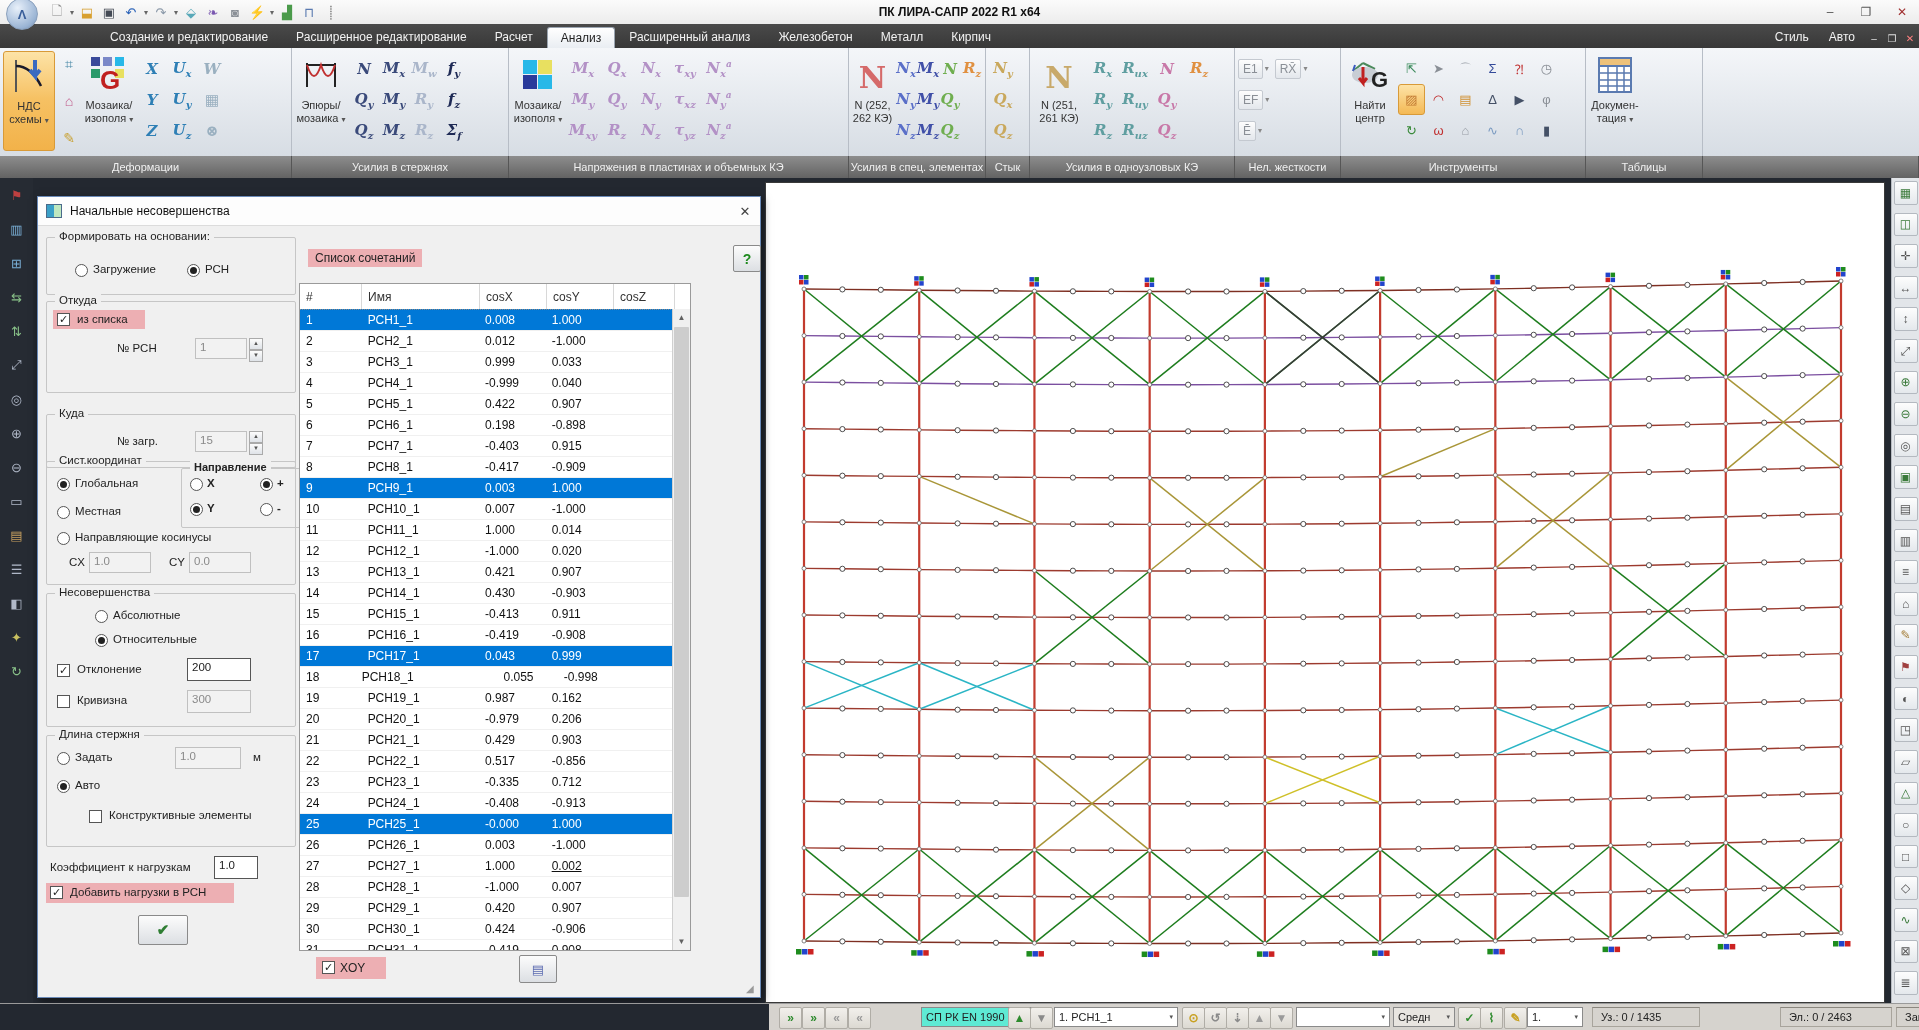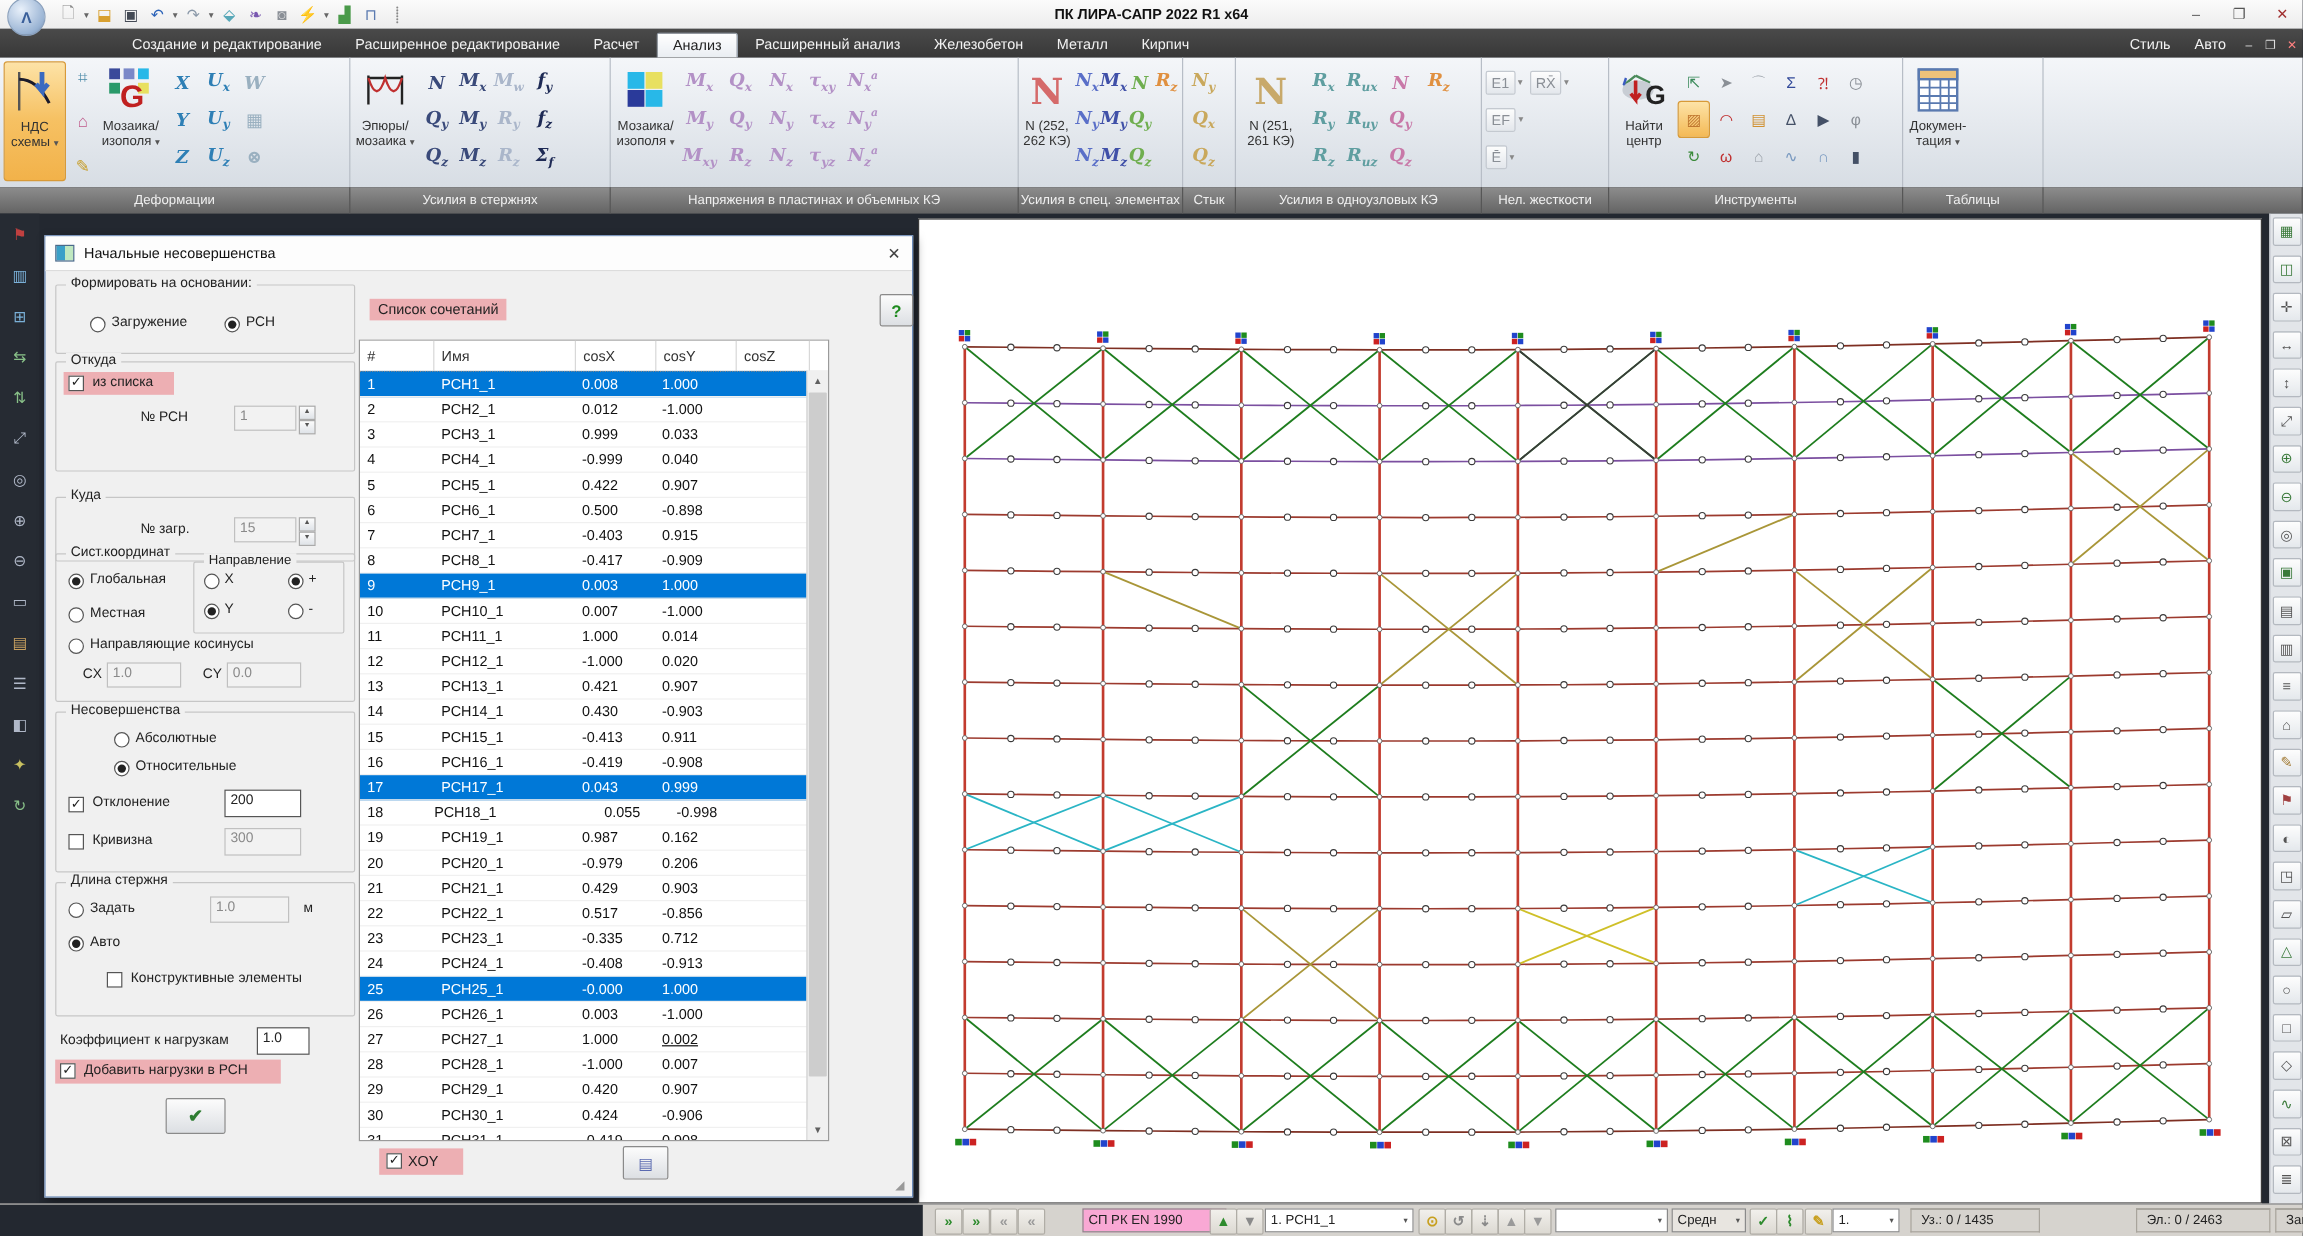--- a/index.html
+++ b/index.html
@@ -1242,21 +1242,21 @@
 
   <div class="grp" style="left:8px;top:264px;width:248px;height:122px;">
     <span class="leg">Сист.координат</span>
     <span class="radio on" style="left:10px;top:16px;"></span>
     <span class="lbl" style="left:28px;top:15px;">Глобальная</span>
     <span class="radio" style="left:10px;top:44px;"></span>
     <span class="lbl" style="left:28px;top:43px;">Местная</span>
     <span class="radio" style="left:10px;top:70px;"></span>
     <span class="lbl" style="left:28px;top:69px;">Направляющие косинусы</span>
 
-    <div class="grp" style="left:114px;top:6px;width:124px;height:58px;">
+    <div class="grp" style="left:134px;top:6px;width:124px;height:58px;font-weight:bold;">
       <span class="leg" style="font-size:11px;">Направление</span>
       <span class="radio" style="left:8px;top:9px;"></span>
       <span class="lbl" style="left:25px;top:8px;">X</span>
       <span class="radio on" style="left:8px;top:34px;"></span>
       <span class="lbl" style="left:25px;top:33px;">Y</span>
       <span class="radio on" style="left:78px;top:9px;"></span>
       <span class="lbl" style="left:95px;top:8px;">+</span>
       <span class="radio" style="left:78px;top:34px;"></span>
       <span class="lbl" style="left:95px;top:33px;">-</span>
     </div>
@@ -1344,21 +1344,21 @@
         <div class="trow">
           <div class="td" style="width: 62px;">5</div>
           <div class="td" style="width: 118px;">РСН5_1</div>
           <div class="td" style="width: 67px;">0.422</div>
           <div class="td" style="width: 67px;">0.907</div>
           <div class="td" style="width: 61px;"></div>
         </div>
         <div class="trow">
           <div class="td" style="width: 62px;">6</div>
           <div class="td" style="width: 118px;">РСН6_1</div>
-          <div class="td" style="width: 67px;">0.500</div>
+          <div class="td" style="width: 67px;">0.198</div>
           <div class="td" style="width: 67px;">-0.898</div>
           <div class="td" style="width: 61px;"></div>
         </div>
         <div class="trow">
           <div class="td" style="width: 62px;">7</div>
           <div class="td" style="width: 118px;">РСН7_1</div>
           <div class="td" style="width: 67px;">-0.403</div>
           <div class="td" style="width: 67px;">0.915</div>
           <div class="td" style="width: 61px;"></div>
         </div>
@@ -1545,21 +1545,21 @@
   <div id="resizegrip">◢</div>
 </div>
 
 <div class="abs" id="statusbar">
   <div id="sbdark"></div>
   <div id="sbcontent">
       <div class="sbicon" style="left: 779px; color: rgb(46, 139, 46); font-weight: bold;">»</div>
       <div class="sbicon" style="left: 802px; color: rgb(46, 139, 46); font-weight: bold;">»</div>
       <div class="sbicon" style="left: 825px; color: rgb(154, 154, 154); font-weight: bold;">«</div>
       <div class="sbicon" style="left: 848px; color: rgb(154, 154, 154); font-weight: bold;">«</div>
-      <div class="sbcombo" style="left: 902px; width: 120px; background: #f9a8d4;">
+      <div class="sbcombo" style="left: 921px; width: 120px; background: #5eead4;">
         <span>СП РК EN 1990</span>
         <span class="car">▾</span>
       </div>
       <div class="sbicon" style="left: 1008px; color: rgb(46, 139, 46); font-weight: bold;">▲</div>
       <div class="sbicon" style="left: 1030px; color: rgb(138, 138, 138); font-weight: bold;">▼</div>
       <div class="sbcombo" style="left: 1054px; width: 124px;">
         <span>1. РСН1_1</span>
         <span class="car">▾</span>
       </div>
       <div class="sbicon" style="left: 1182px; color: rgb(200, 160, 32); font-weight: bold;">⊙</div>

